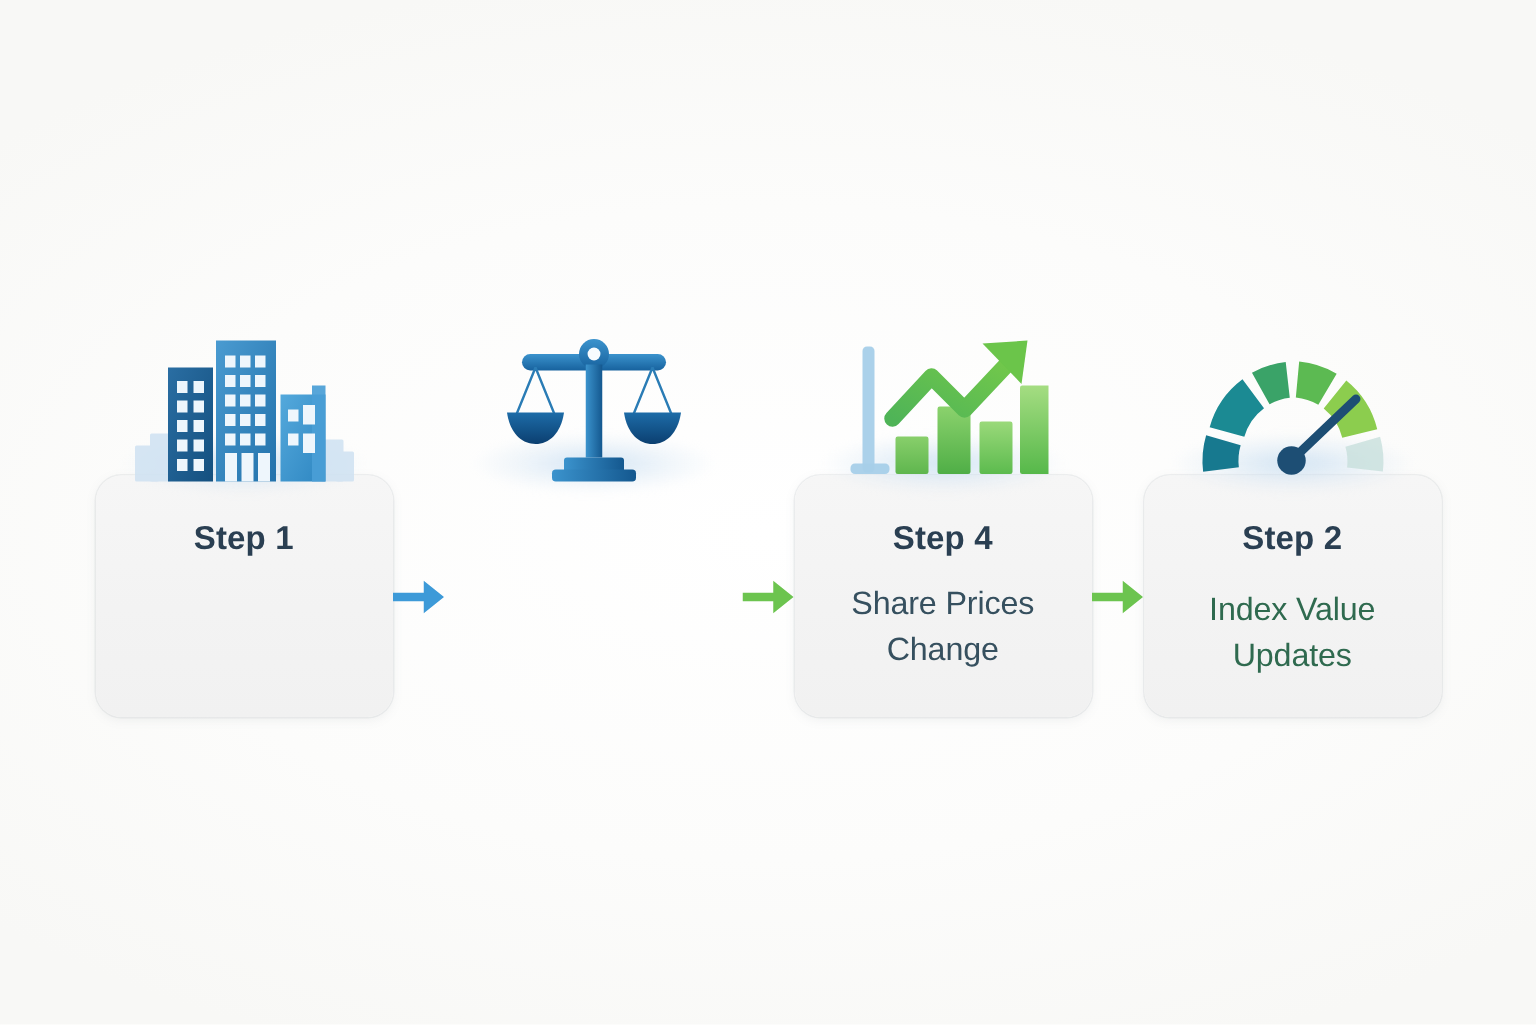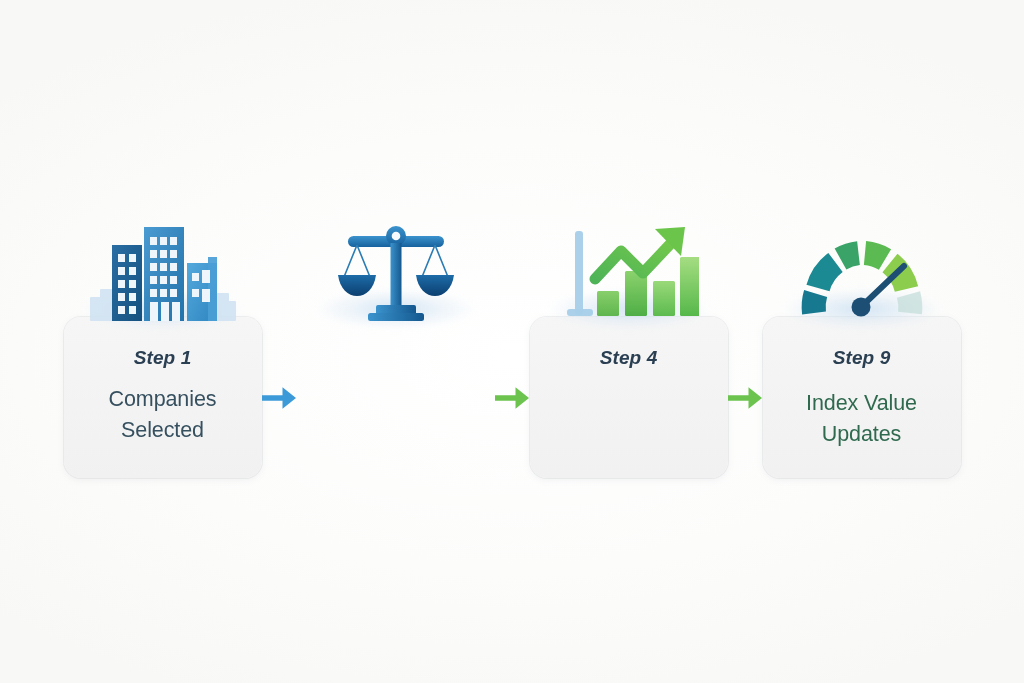--- a/index.html
+++ b/index.html
@@ -89,28 +89,27 @@
     background: linear-gradient(180deg, #f6f6f6 0%, #f3f3f3 55%, #f1f1f1 100%);
     box-shadow: 0 2px 7px rgba(120,130,140,0.10), 0 0 0 1px rgba(208,212,216,0.30);
     display: flex;
     flex-direction: column;
     align-items: center;
     padding-top: 31px;
     z-index: 2;
   }
 
   .step-title {
-    font-size: 19px;
+    font-size: 22px;
     font-weight: bold;
     color: #2a3f52;
     letter-spacing: 0.1px;
     line-height: 1;
     margin: 0;
     text-align: center;
-    font-style: italic;
   }
 
   .step-desc {
     margin-top: 17px;
     font-size: 21.5px;
     font-weight: normal;
     line-height: 1.46;
     color: #36505f;
     text-align: center;
     letter-spacing: -0.1px;
@@ -206,21 +205,20 @@
           <g fill="#eef6fc">
             <rect x="104" y="54" width="7" height="8"></rect>
               <rect x="114" y="51" width="8" height="13"></rect>
             <rect x="104" y="70" width="7" height="8"></rect>
               <rect x="114" y="70" width="8" height="13"></rect>
           </g>
         </svg>
       </div>
       <div class="card">
         <div class="step-title">Step 1</div>
-        <div class="step-desc">Companies<br>Selected</div>
       </div>
     </div>
 
     <div class="arrow">
       <svg width="35" height="26" viewBox="0 0 35 26">
         <path d="M0 10.2 H20.5 V2.2 L34 13 L20.5 23.8 V15.8 H0 Z" fill="#3d9ad8"></path>
       </svg>
     </div>
 
     <div class="step">
@@ -302,20 +300,21 @@
           <rect x="66" y="48" width="22" height="45" rx="1.5" fill="url(#bar2)"></rect>
           <rect x="94" y="58" width="22" height="35" rx="1.5" fill="url(#bar3)"></rect>
           <rect x="121" y="34" width="22" height="59" rx="1.5" fill="url(#bar4)"></rect>
 
           <path d="M36 56 L62 28 L84 50 L116 16" stroke="url(#trendG)" stroke-width="11" fill="none" stroke-linecap="round" stroke-linejoin="round"></path>
           <path d="M96 6 L126 4 L122 33 Z" fill="#6bc54a"></path>
         </svg>
       </div>
       <div class="card">
         <div class="step-title">Step 4</div>
+        <div class="step-desc">Share Prices<br>Change</div>
       </div>
     </div>
 
     <div class="arrow">
       <svg width="35" height="26" viewBox="0 0 35 26">
         <path d="M0 10.2 H20.5 V2.2 L34 13 L20.5 23.8 V15.8 H0 Z" fill="#6cc44f"></path>
       </svg>
     </div>
 
     <div class="step accent-green">
@@ -336,19 +335,19 @@
 
             <path d="M113.5 67.5 A48 48 0 0 1 115 86" stroke="#c4ddd9" opacity="0.75"></path>
           </g>
 
           <path d="M66 80 L110 38 L69 75 Z" fill="#1d4e74"></path>
           <line x1="67" y1="79" x2="109" y2="39" stroke="#1d4e74" stroke-width="6" stroke-linecap="round"></line>
           <circle cx="66" cy="80" r="9.5" fill="#1d4e74"></circle>
         </svg>
       </div>
       <div class="card">
-        <div class="step-title">Step 9</div>
+        <div class="step-title">Step 2</div>
         <div class="step-desc">Index Value<br>Updates</div>
       </div>
     </div>
 
   </div>
 </div>
 
 </body></html>

